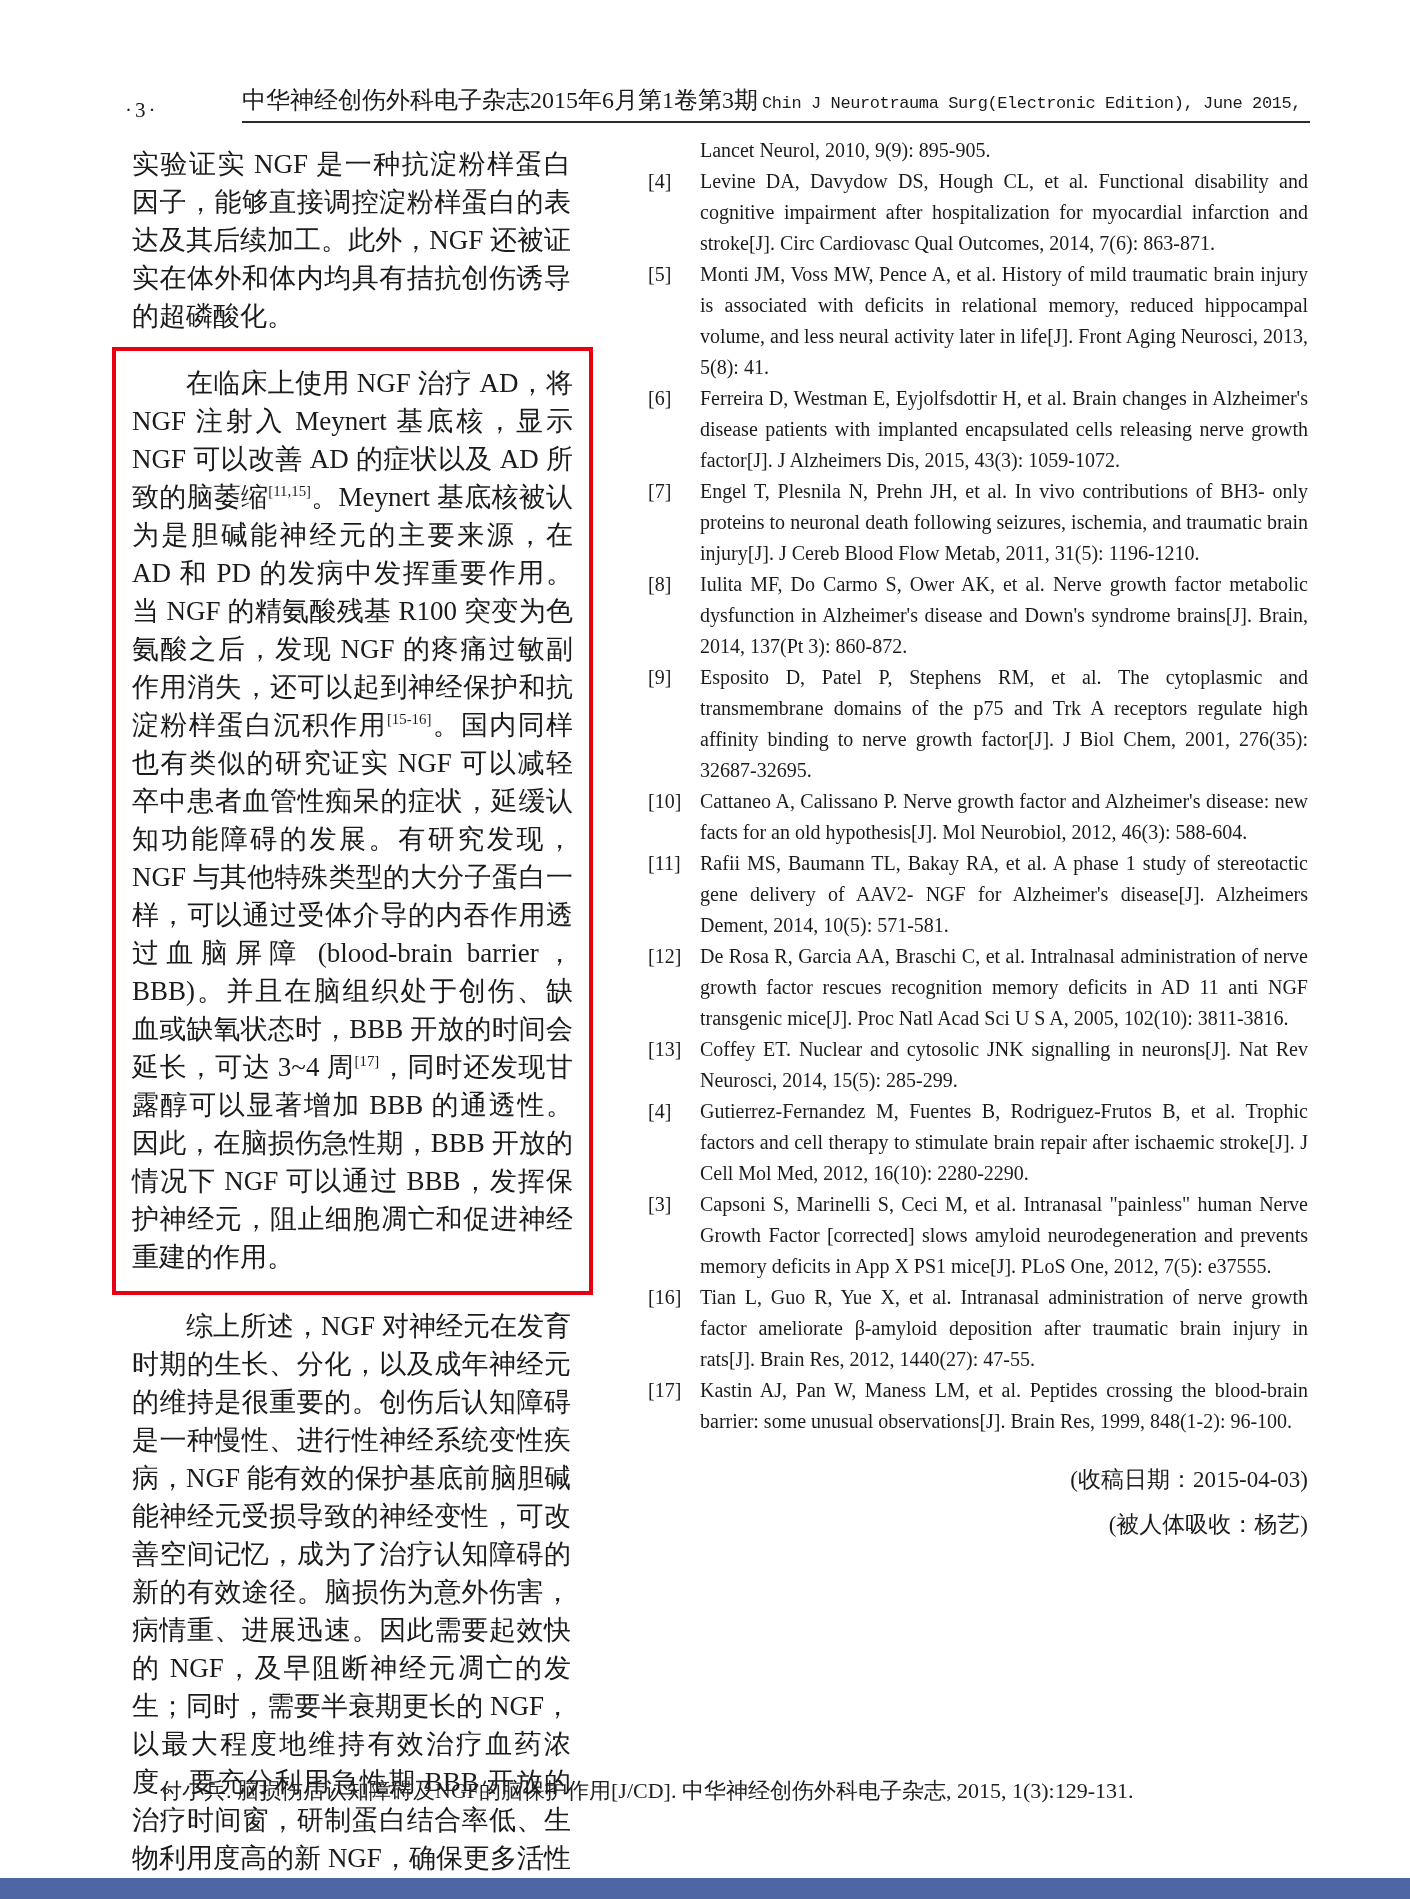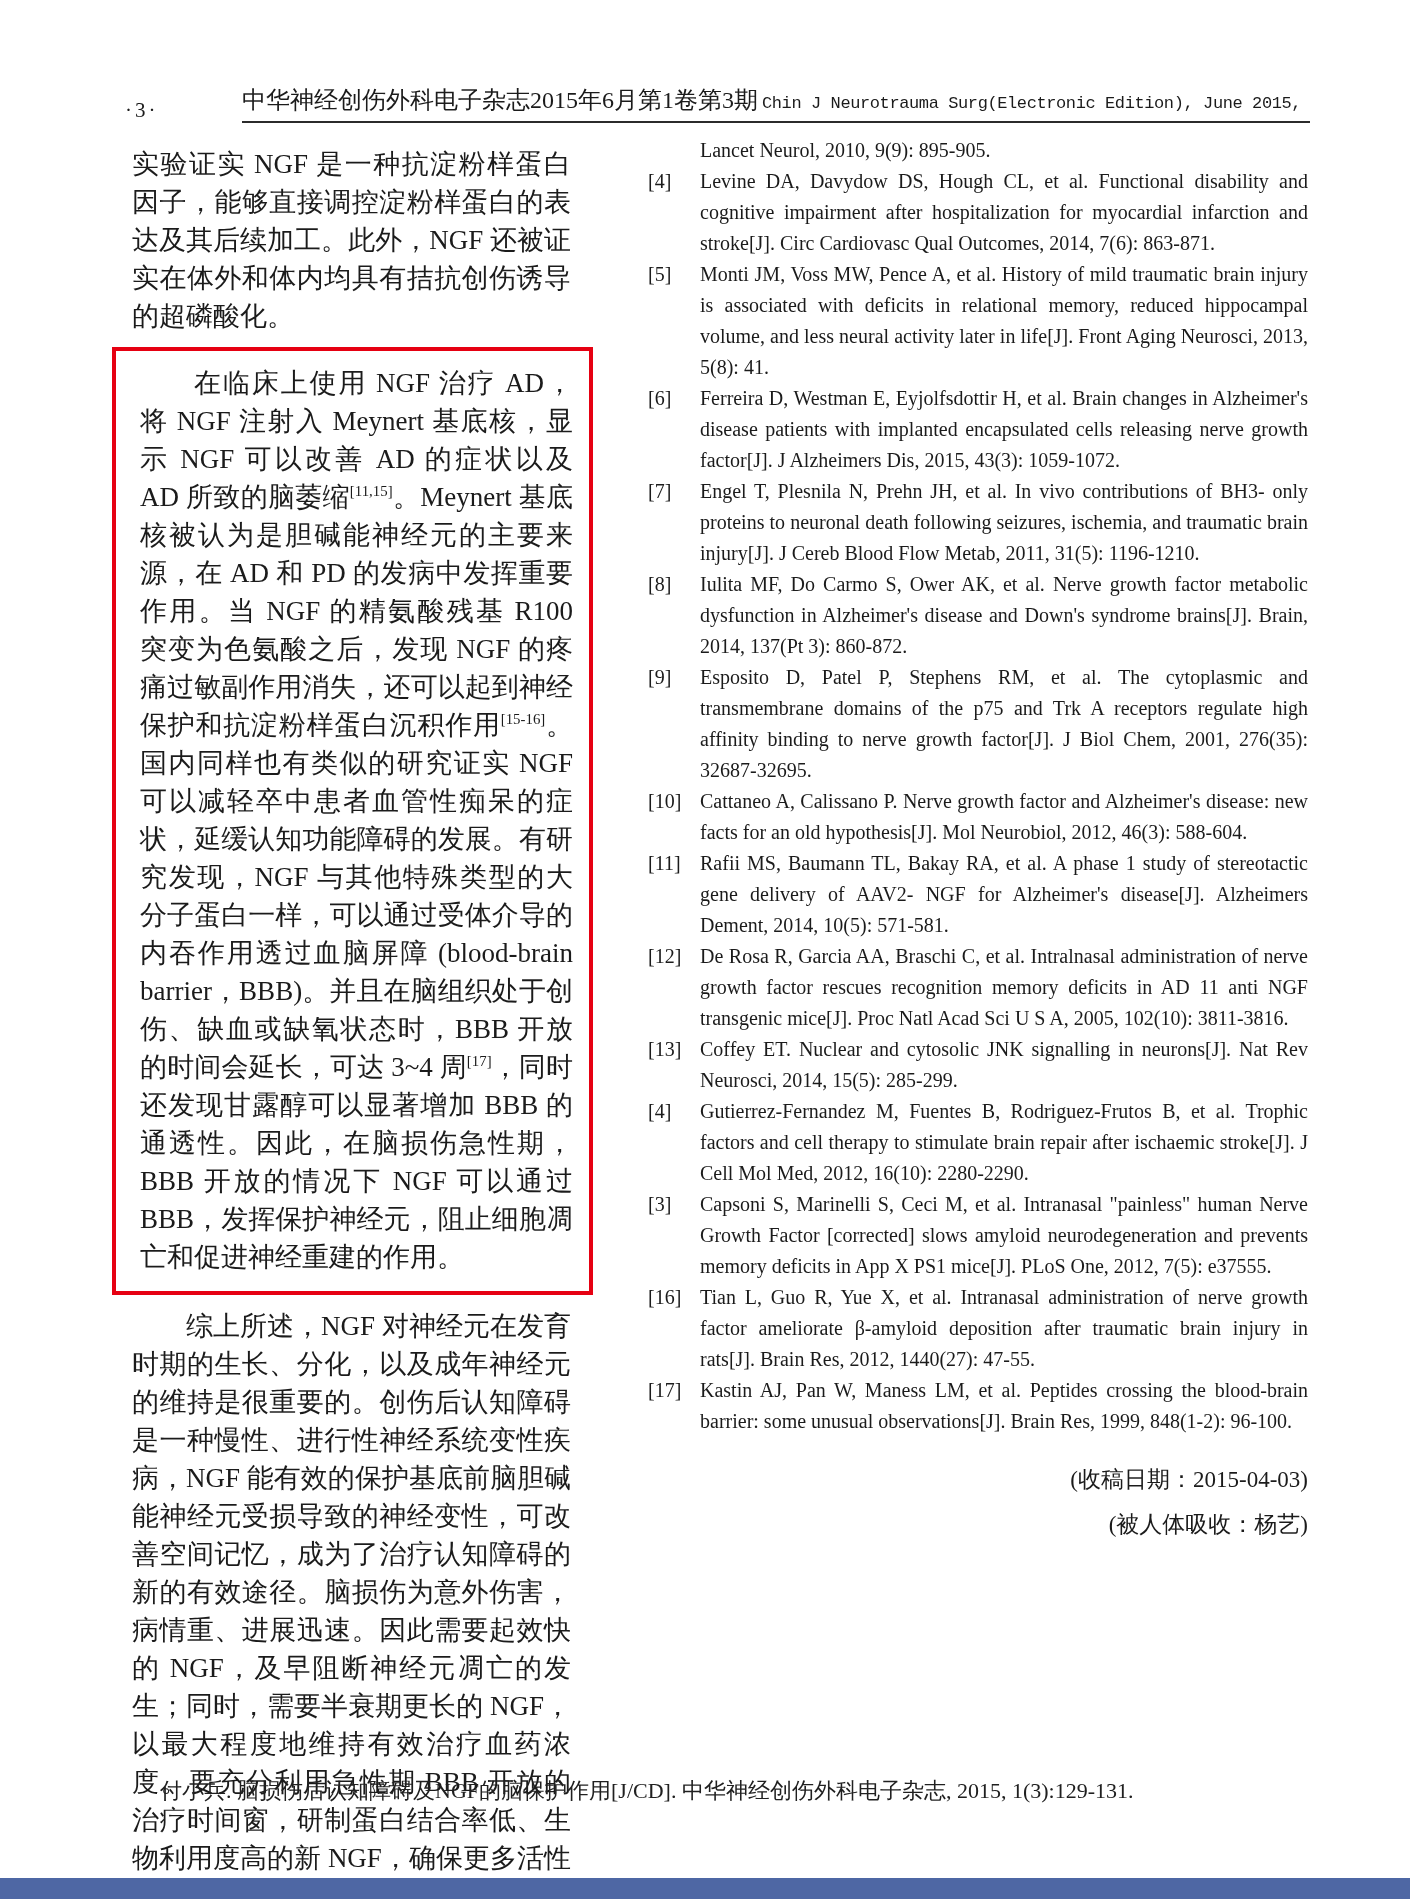--- a/index.html
+++ b/index.html
@@ -14,21 +14,21 @@
   .title-en{font-size:17px;font-family:"Liberation Mono","DejaVu Sans Mono",monospace;letter-spacing:-0.4px;}
 
   
   .col-left{position:absolute;left:120px;top:133px;width:463px;}
   .col-right{position:absolute;left:648px;top:135px;width:660px;}
 
   .cn-para{font-size:27px;line-height:38px;text-align:justify;margin:12px;}
   .indent{text-indent:2em;}
   .cn-para sup{font-size:0.55em;line-height:0;}
 
-  .highlight-box{border:4px solid #e60012;margin:8px -10px 0 -8px;padding:1px 4px 3px 12px;}
+  .highlight-box{border:4px solid #e60012;margin:8px -10px 0 -8px;padding:1px 4px 3px 4px;}
 
   .refs-heading{text-align:center;font-family:"Liberation Sans","DejaVu Sans",sans-serif;
                 font-weight:bold;font-size:25px;letter-spacing:0.55em;text-indent:0.55em;
                 margin:18px 0 20px 0;}
 
   .ref-list{font-size:20px;line-height:31px;}
   .refs-left{margin-left:30px;width:433px;}
   .ref-item{display:flex;}
   .ref-num{flex:none;width:52px;}
   .refs-left .ref-num{width:56px;}

